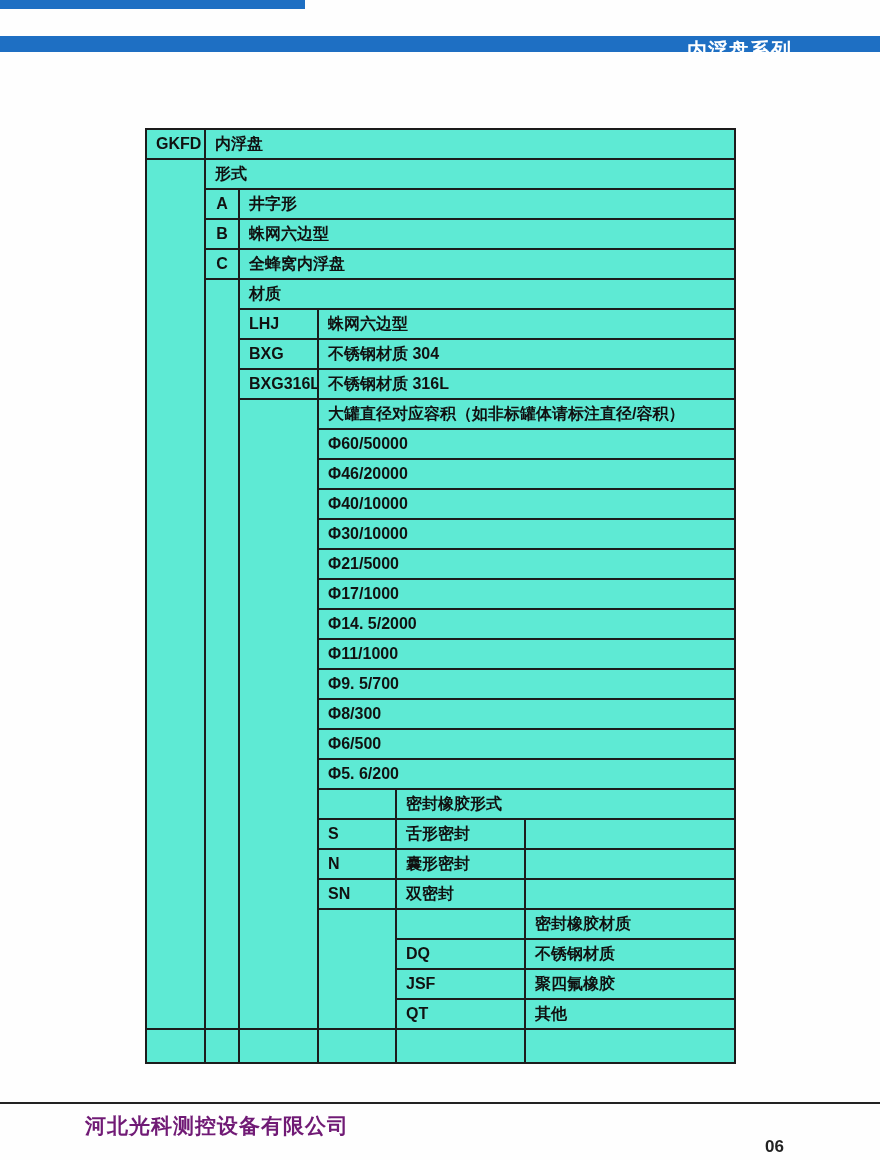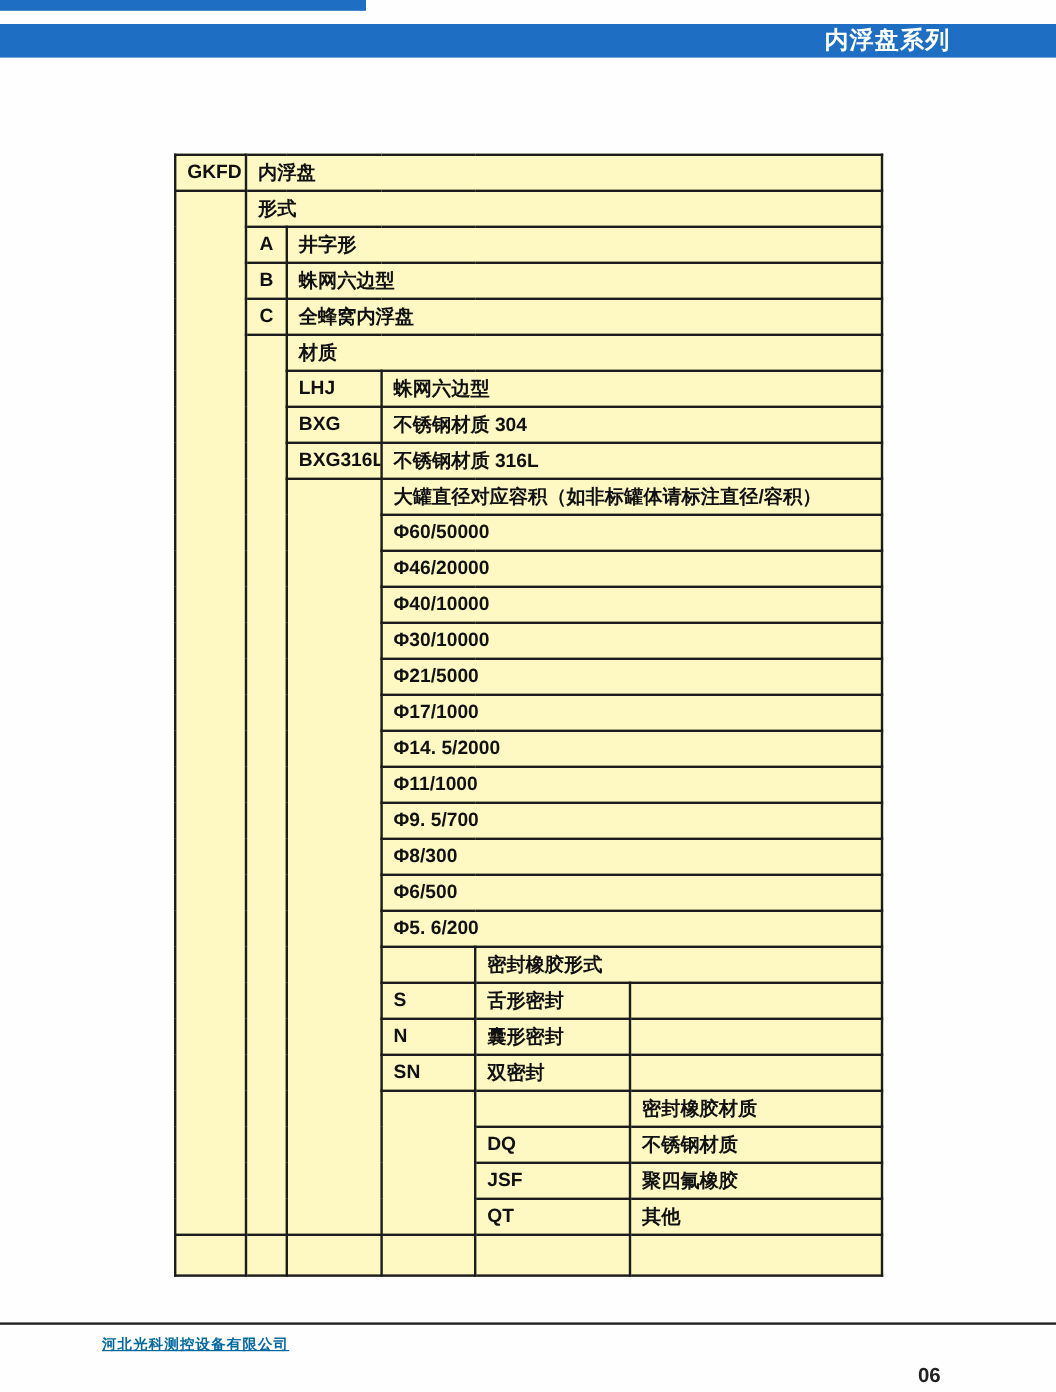--- a/index.html
+++ b/index.html
@@ -10,58 +10,57 @@
     background:#fefefe;
     font-family:"Liberation Sans","DejaVu Sans",sans-serif;
     overflow:hidden;
   }
   .top-strip {
     position:absolute; left:0; top:0;
     width:305px; height:9px;
     background:var(--accent,#1e6fc3);
   }
   .header-band {
-    position:absolute; left:0; top:20px;
-    width:880px; height:28px;
+    position:absolute; left:0; top:36px;
+    width:880px; height:16px;
     background:var(--accent,#1e6fc3);
   }
   .header-band .title {
     position:absolute; right:88px; top:0;
     height:28px; line-height:28px;
     color:#ffffff; font-size:20px; font-weight:bold;
     letter-spacing:1px;
     font-family:"Liberation Sans","DejaVu Sans",sans-serif;
   }
   .model-table-wrap {
     position:absolute; left:145px; top:128px;
   }
   table.model-table {
     border-collapse:collapse; table-layout:fixed;
     width:589px;
-    background:#fef9c3;
+    background:#5eead4;
   }
   table.model-table td {
     border:2px solid #1c1c1c;
     height:30px;
     font-size:16px; font-weight:bold; color:#111;
     vertical-align:middle;
     padding:0 2px 0 9px;
     white-space:nowrap; overflow:hidden;
   }
   table.model-table td.ctr { text-align:center; padding:0; }
   table.model-table tr.last td { height:34px; }
   .footer-rule {
     position:absolute; left:0; top:1102px;
     width:880px; height:2px; background:#222;
   }
   .footer-company {
     position:absolute; left:85px; top:1112px;
-    font-size:12px; font-weight:bold; color:#0369a1;
+    font-size:21px; font-weight:bold; color:#701a75;
     letter-spacing:1px;
-    text-decoration:underline;
   }
   .footer-page {
     position:absolute; left:765px; top:1113px;
     font-size:17px; font-weight:bold; color:#222;margin-top:24px;
   }
 </style>
 </head>
 <body>
 
 <div class="top-strip"></div>

